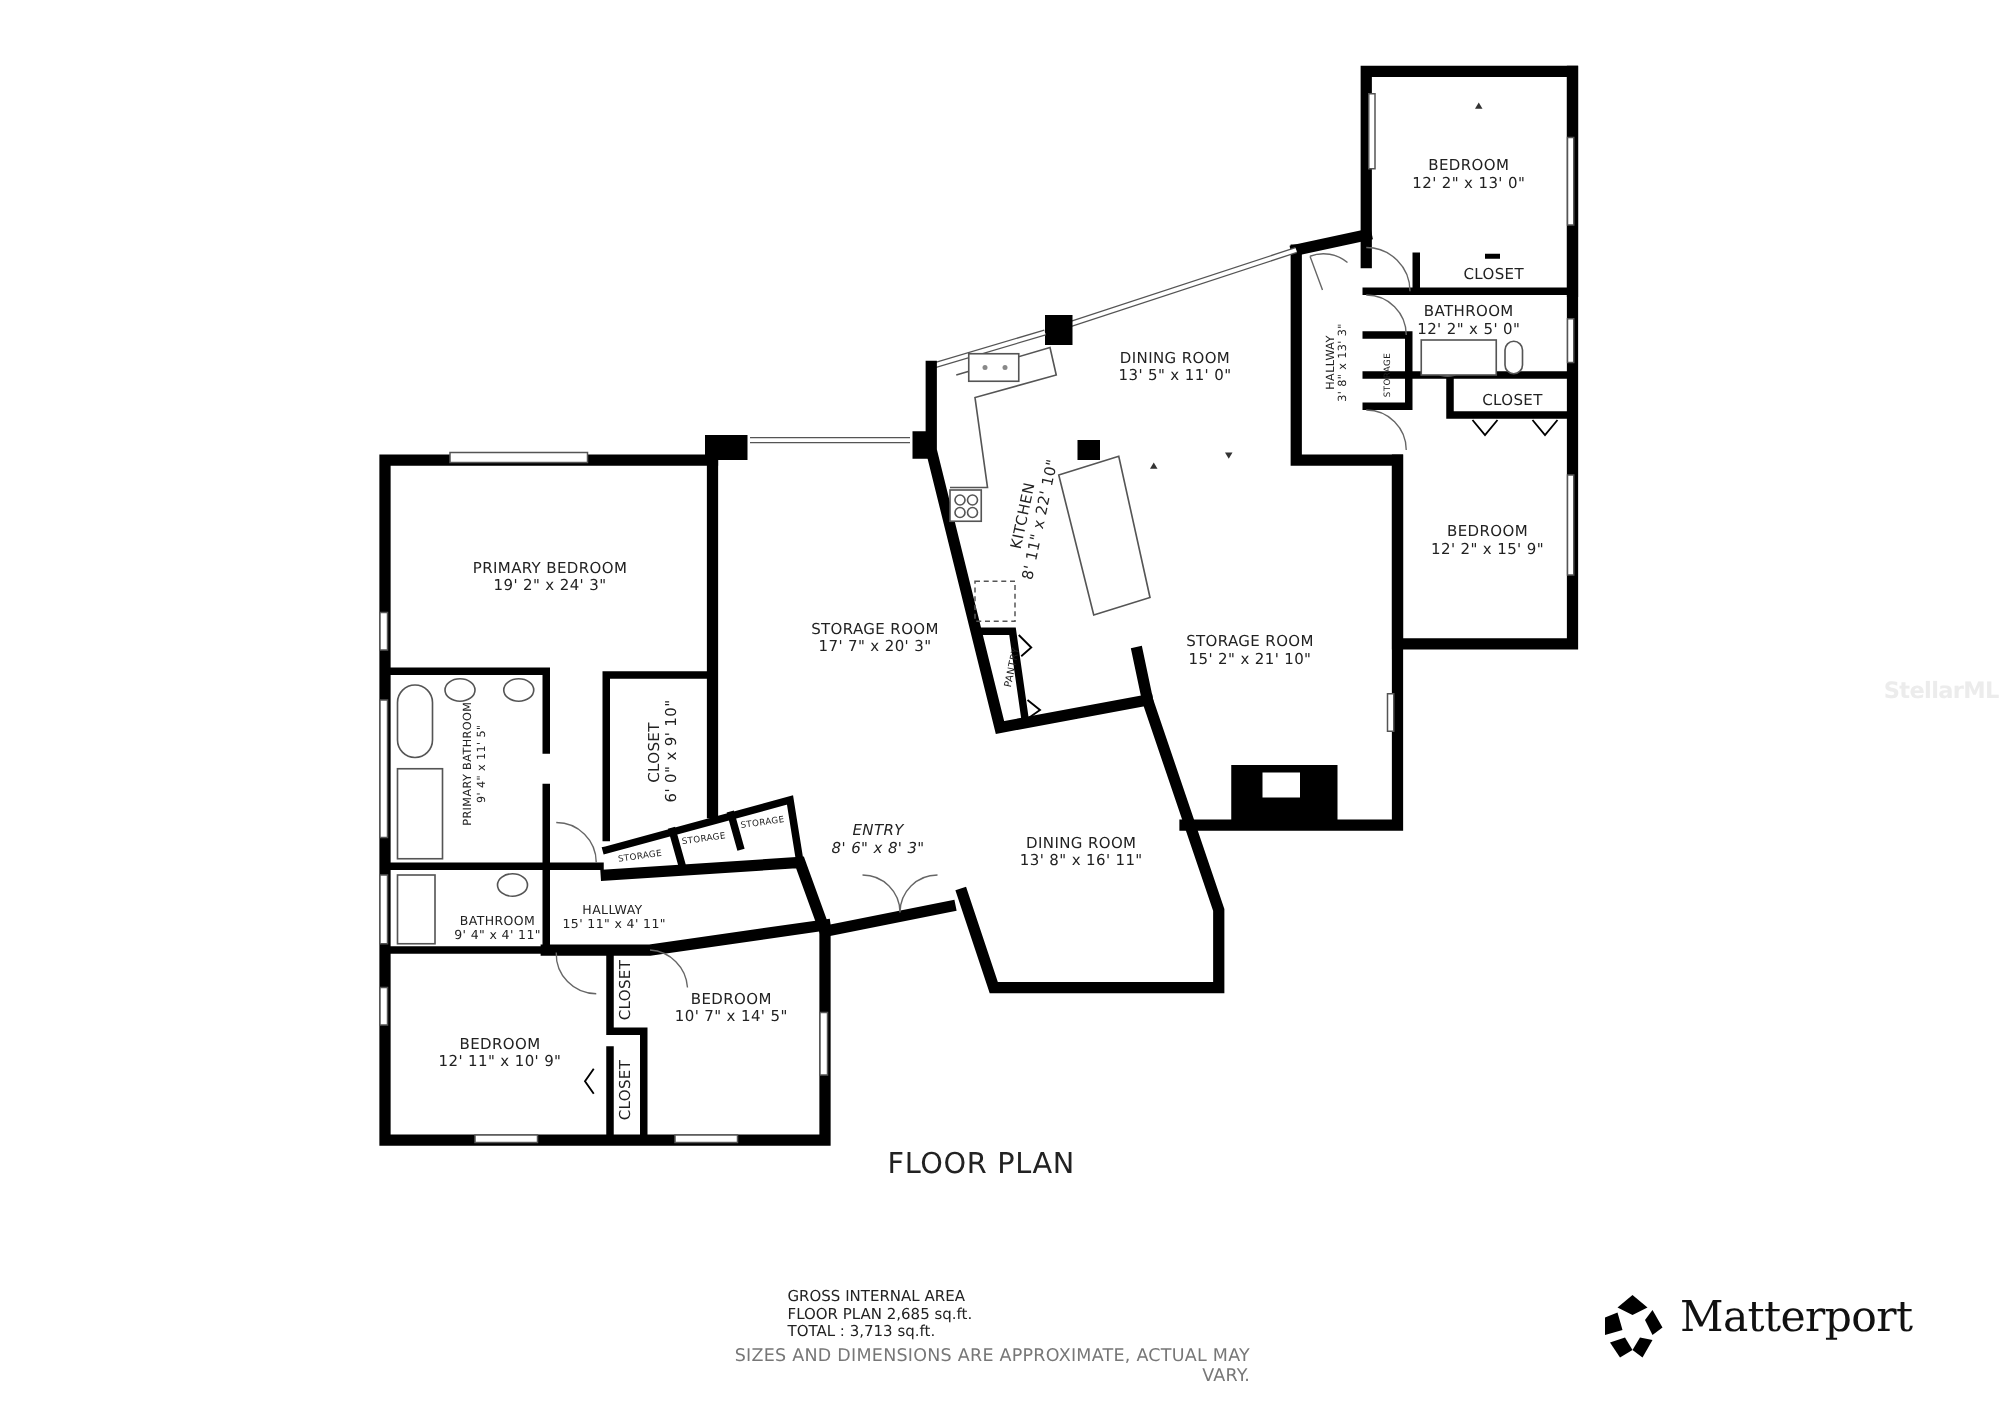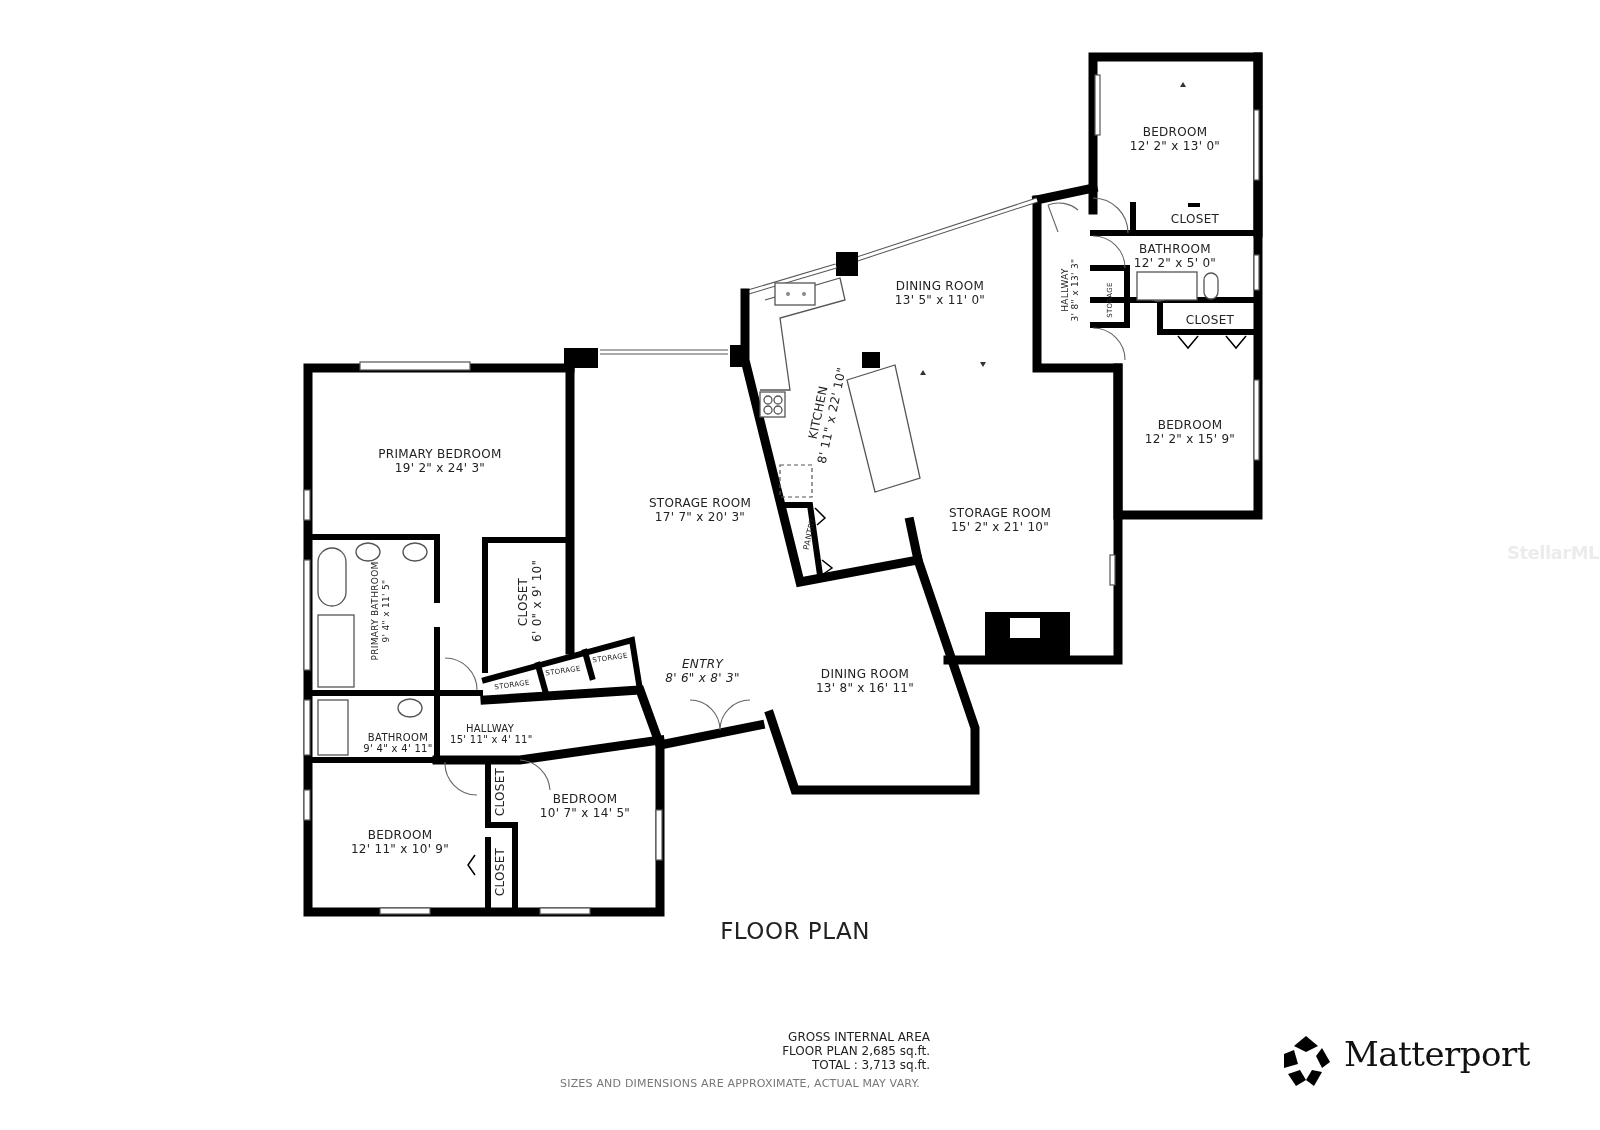--- a/index.html
+++ b/index.html
@@ -10,23 +10,23 @@
   .win { fill: #fff; stroke: #555; stroke-width: 1.2; }
   .fixture { fill: #fff; stroke: #555; stroke-width: 1.3; }
   .door { fill: none; stroke: #666; stroke-width: 1.1; }
   .solid { fill: #000; }
   .lbl { position: absolute; text-align: center; font-size: 12px; line-height: 14px; letter-spacing: 0.3px; white-space: nowrap; color: #222; }
   .lbl .name { display: block; }
   .lbl .dim { display: block; }
   .lbl.small { font-size: 11px; line-height: 13px; }
   .lbl.tiny { font-size: 7px; line-height: 8px; }
   .rot90 { transform: rotate(-90deg); transform-origin: center center; }
-  .title { position: absolute; left: 700px; top: 918px; width: 170px; text-align: right; font-size: 23px; letter-spacing: 0.5px; color: #222; }
-  .area { position: absolute; left: 630px; top: 1030px; width: 300px; text-align: right; font-size: 12px; line-height: 14px; color: #222; }
-  .disclaimer { position: absolute; left: 560px; top: 1077px; width: 440px; text-align: left; font-size: 11px; color: #777; letter-spacing: 0.2px; }
+  .title { position: absolute; left: 700px; top: 918px; width: 170px; text-align: center; font-size: 23px; letter-spacing: 0.5px; color: #222; }
+  .area { position: absolute; left: 630px; top: 1030px; width: 300px; text-align: left; font-size: 12px; line-height: 14px; color: #222; }
+  .disclaimer { position: absolute; left: 560px; top: 1077px; width: 440px; text-align: right; font-size: 14px; color: #777; letter-spacing: 0.2px; }
   .logo { position: absolute; left: 1278px; top: 1034px; height: 56px; display: flex; }
   .logo-text { font-family: "DejaVu Serif", serif; font-size: 34px; color: #111; margin-left: 10px; letter-spacing: -0.5px; }
   .watermark { position: absolute; left: 1507px; top: 542px; font-size: 18px; color: #ececec; font-weight: bold; letter-spacing: -0.5px; }
 </style>
 </head>
 <body>
 
 <svg class="plan" width="1600" height="1130" viewBox="0 0 1600 1130">
 
   <g>

